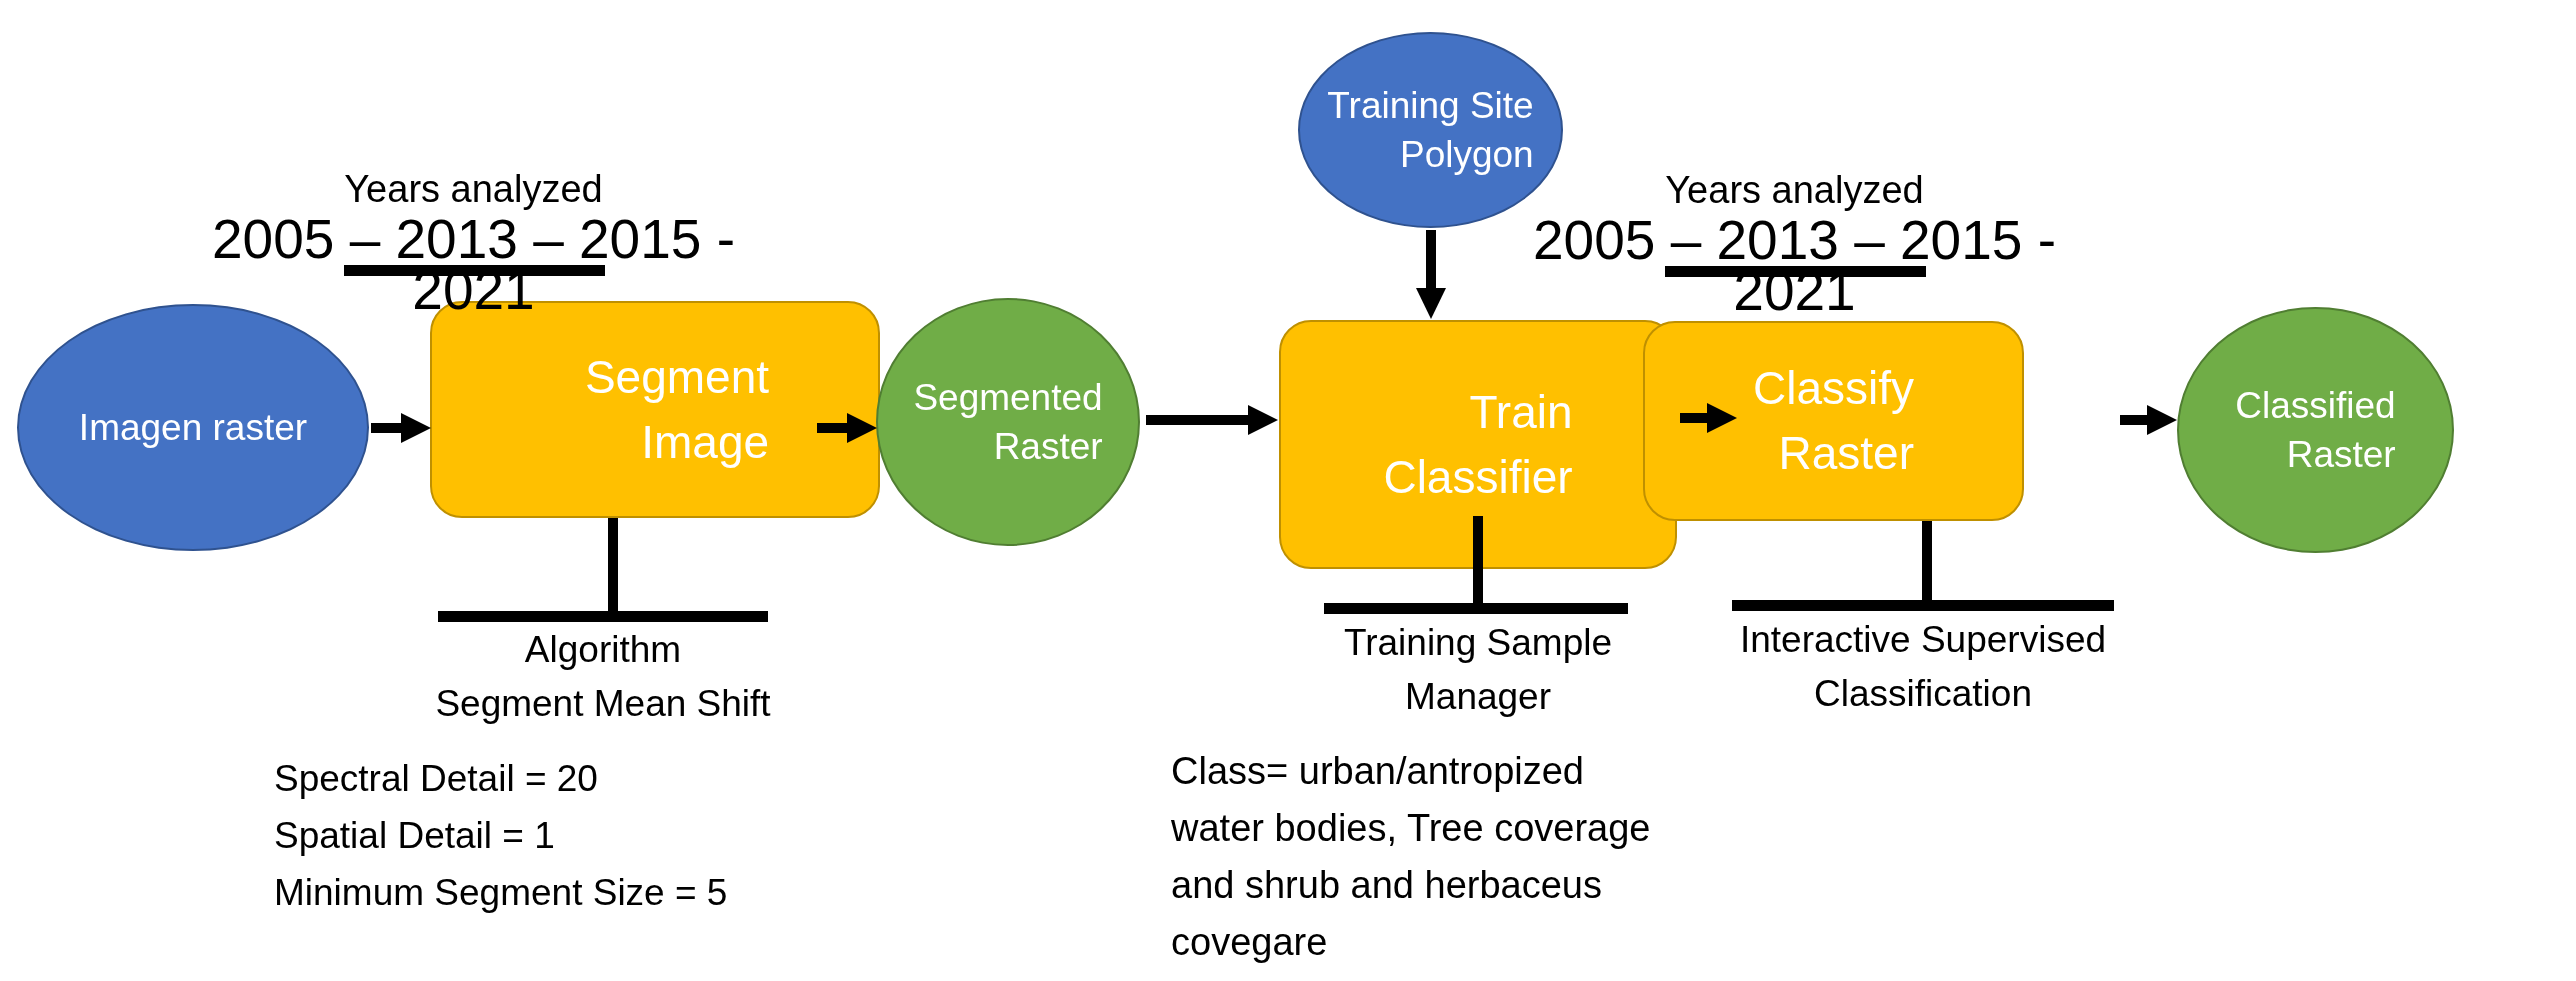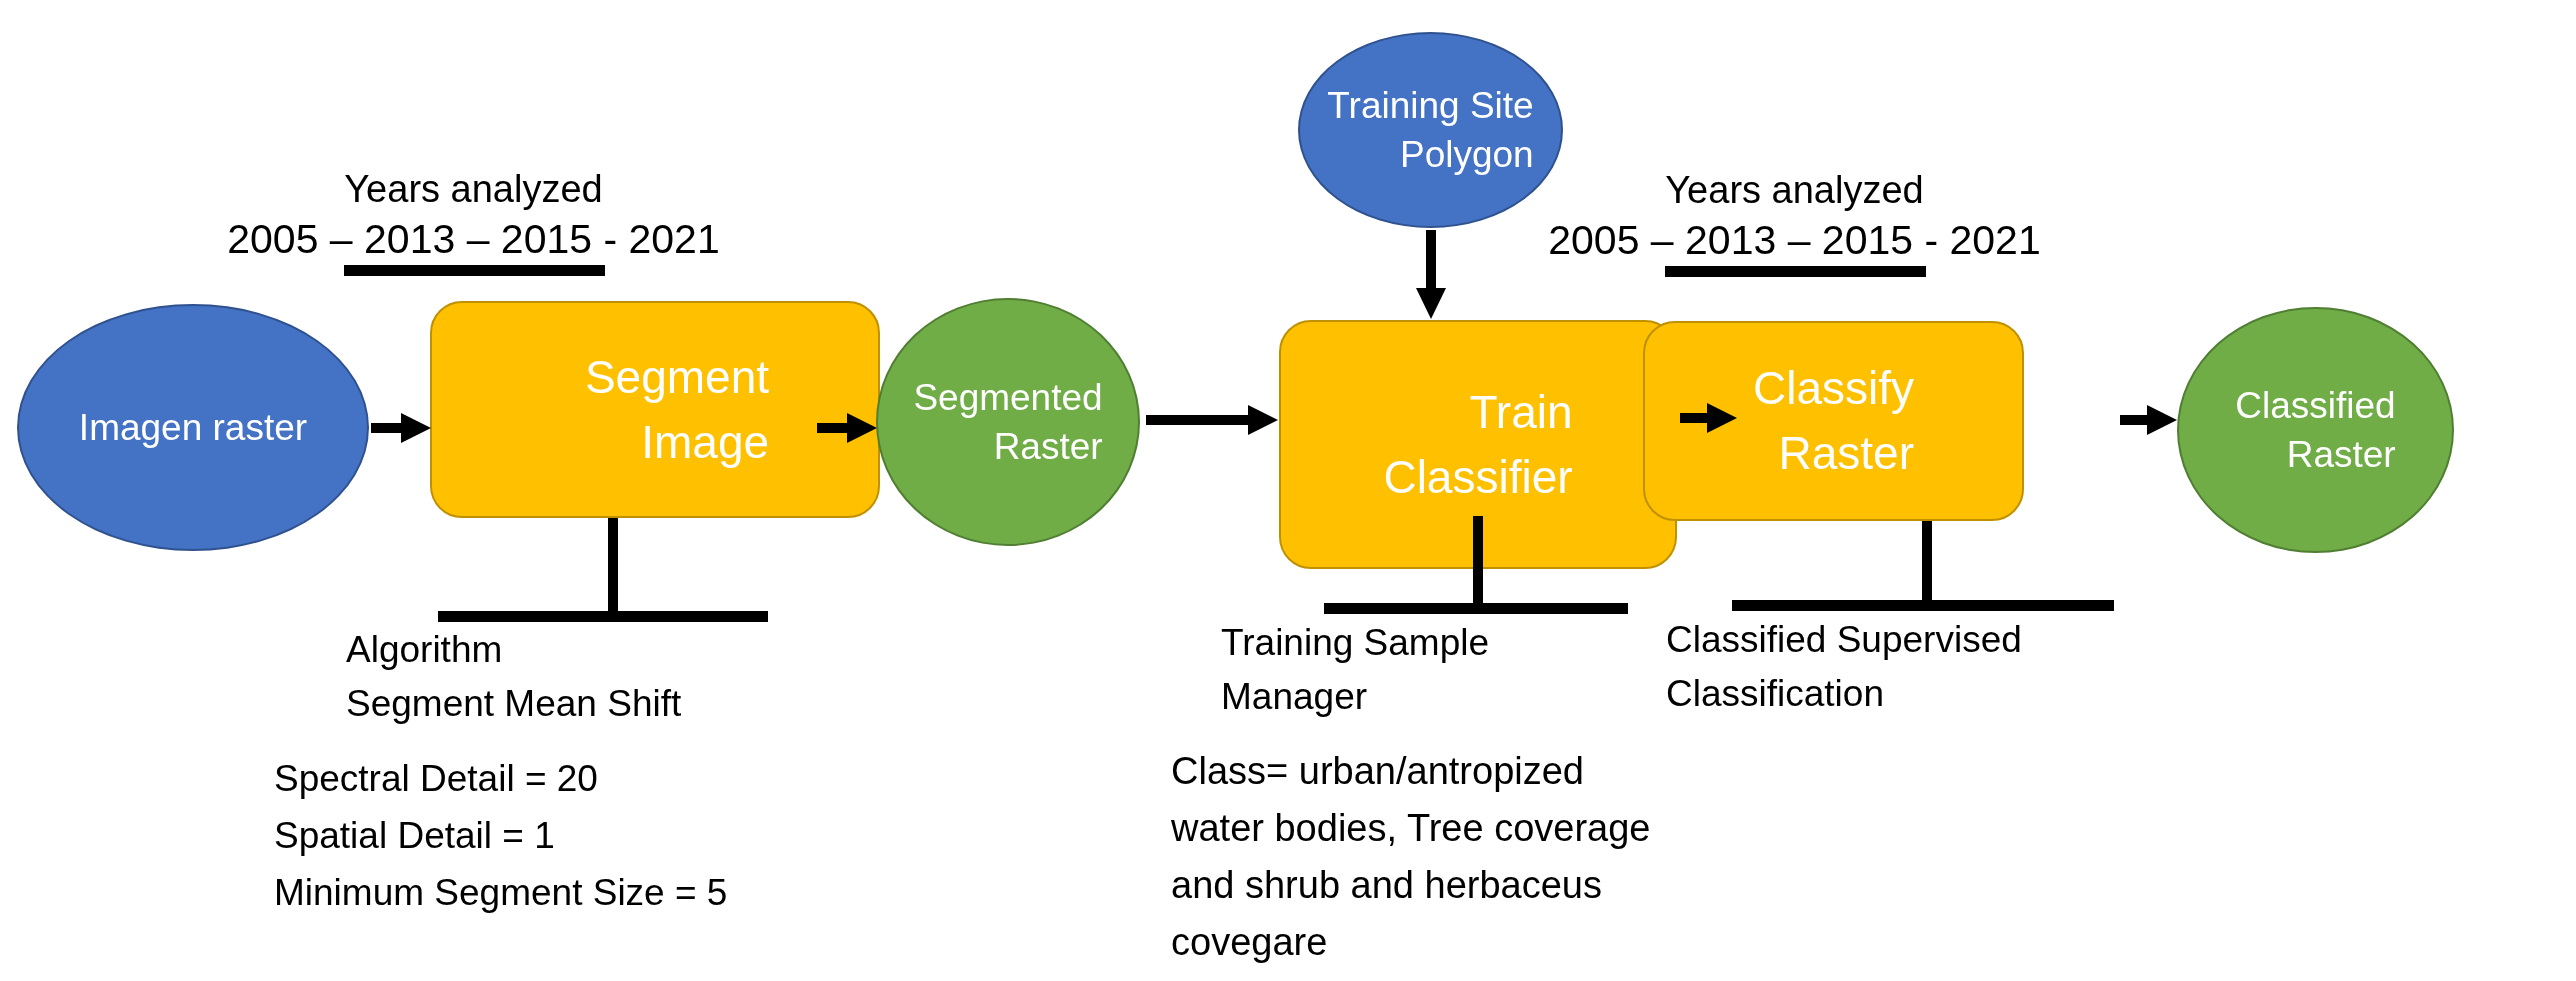--- a/index.html
+++ b/index.html
@@ -32,23 +32,23 @@
   .arrow-down .shaft{position:absolute; top:0; left:10px; width:9.5px; background:var(--line);}
   .arrow-down .head{position:absolute; bottom:0; left:0; width:0; height:0;
       border-left:15px solid transparent; border-right:15px solid transparent;
       border-top:31px solid var(--line);}
 
   .vstem{position:absolute; width:9.5px; background:var(--line);}
   .hbar{position:absolute; height:10.8px; background:var(--line);}
 
   .years-block{position:absolute; width:541px; text-align:center;}
   .years-title{font-size:38px; line-height:50px;}
-  .years-range{font-size:41px; line-height:51px;}
+  .years-range{font-size:55px; line-height:51px;}
 
-  .tool-label{position:absolute; width:514px; font-size:37px; line-height:54px;}
+  .tool-label{position:absolute; width:514px; text-align:center; font-size:37px; line-height:54px;}
   .param-block{position:absolute; text-align:left; font-size:37px; line-height:57px;}
   .class-block{position:absolute; text-align:left; font-size:38px; line-height:57px;}
 </style>
 </head>
 <body>
 
 <div id="canvas">
 
   <div class="node ellipse blue" style="left:17px; top:304px; width:352px; height:247px;">
     <span class="ellipse-label">Imagen raster</span>
@@ -159,18 +159,18 @@
   <div class="class-block" style="left:1171px; top:743px;">
     <div>Class= urban/antropized</div>
     <div>water bodies, Tree coverage</div>
     <div>and shrub and herbaceus</div>
     <div>covegare</div>
   </div>
 
   <div class="vstem" style="left:1922px; top:521px; height:80px;"></div>
   <div class="hbar" style="left:1732px; top:600px; width:382px;"></div>
   <div class="tool-label" style="left:1666px; top:613px;">
-    <div>Classified Supervised</div>
+    <div>Interactive Supervised</div>
     <div>Classification</div>
   </div>
 
 </div>
 
 
 </body></html>

